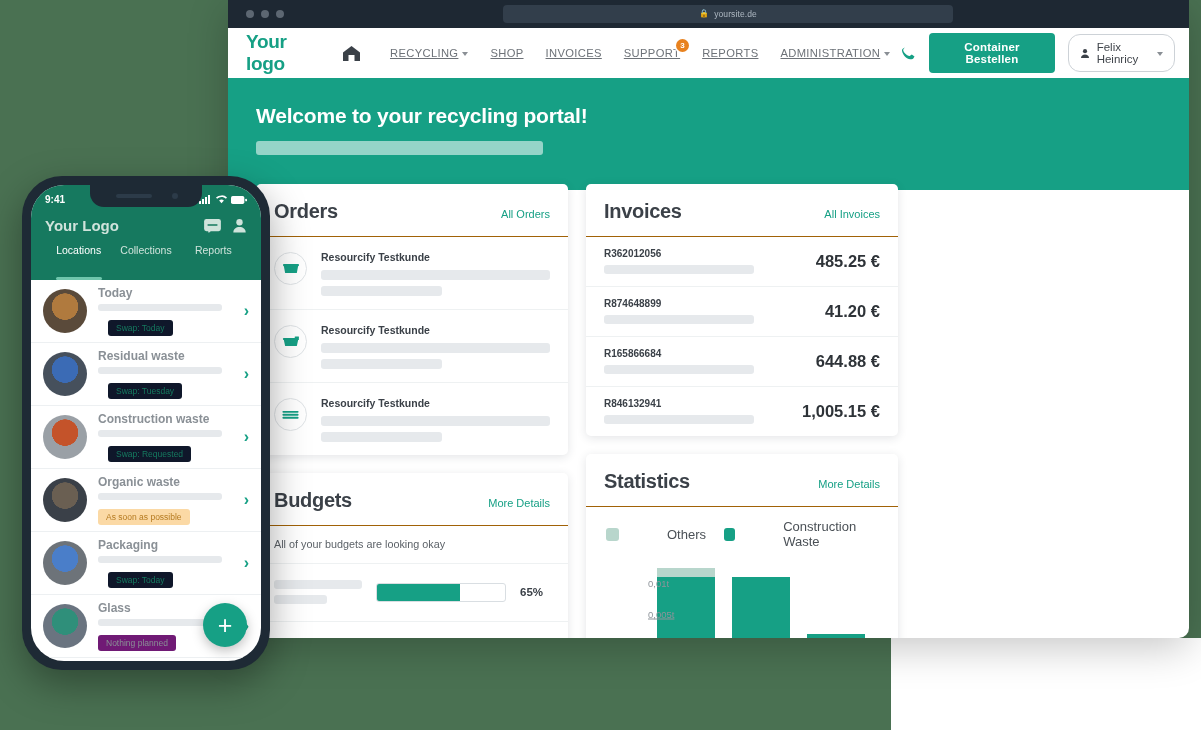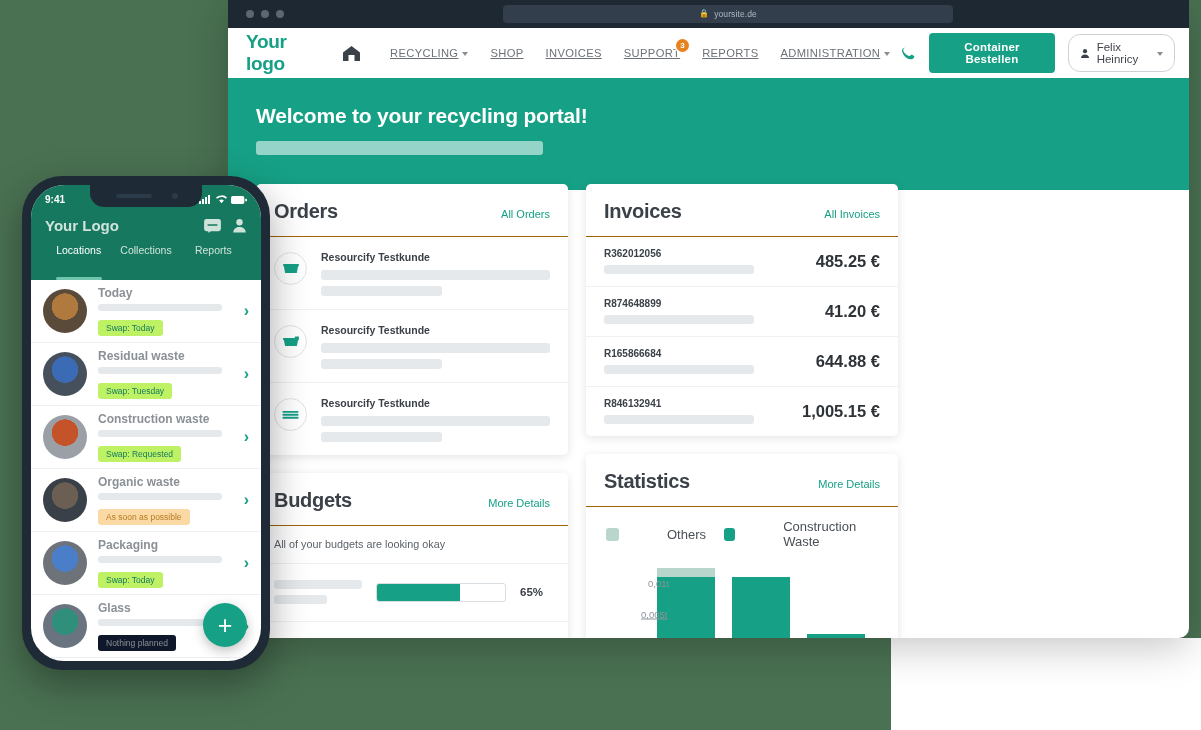--- a/index.html
+++ b/index.html
@@ -259,23 +259,23 @@
     width: 44px; height: 44px; min-width: 44px; border-radius: 50%;
     overflow: hidden; position: relative; background: #8d9399;
   }
   .ph-mid { flex: 1; min-width: 0; }
   .ph-name { font-size: 12px; color: #8a9096; font-weight: bold; margin-bottom: 4px; }
   .ph-mid .sk { height: 7px; width: 92%; margin-bottom: 6px; }
   .ph-chip {
     display: inline-block; font-size: 8.5px; padding: 3px 8px;
     border-radius: 3px; font-weight: 500;
   }
-  .chip-green { background: #bef264; color: #15795f; }
+  .chip-green { background: #0f172a; color: #15795f; margin-left: 10px; }
   .chip-orange { background: #fbd9a5; color: #b57a20; }
-  .chip-grey { background: #0f172a; color: #8a9096; }
+  .chip-grey { background: #701a75; color: #8a9096; }
   .ph-arrow { color: #16a085; font-size: 16px; font-weight: bold; }
   #fab {
     position: absolute; right: 14px; bottom: 14px;
     width: 44px; height: 44px; border-radius: 50%;
     background: #16a085; color: #fff; border: none;
     display: flex; align-items: center; justify-content: center;
     font-size: 25px; line-height: 1; box-shadow: 0 4px 12px rgba(0,0,0,.25);
     cursor: pointer; font-family: inherit;
   }
 </style>
@@ -491,21 +491,21 @@
                   </div>
                   <div class="bargrp">
                     <div class="seg-constr" style="height: 83.8095%;"></div>
                   </div>
                   <div class="bargrp">
                     <div class="seg-constr" style="height: 27.619%;"></div>
                   </div>
                 </div>
             </div>
             <div id="ylabs">
-                <div class="y-lab" style="left: 37px; top: 57.4286px; text-decoration: underline;">0,005t</div>
+                <div class="y-lab" style="left: 44px; top: 57.4286px; text-decoration: underline;">0,005t</div>
                 <div class="y-lab" style="left: 44px; top: 26px;">0,01t</div>
               </div>
 
           </div>
         </div>
       </div>
     </div>
   </div>
 </div>
 

